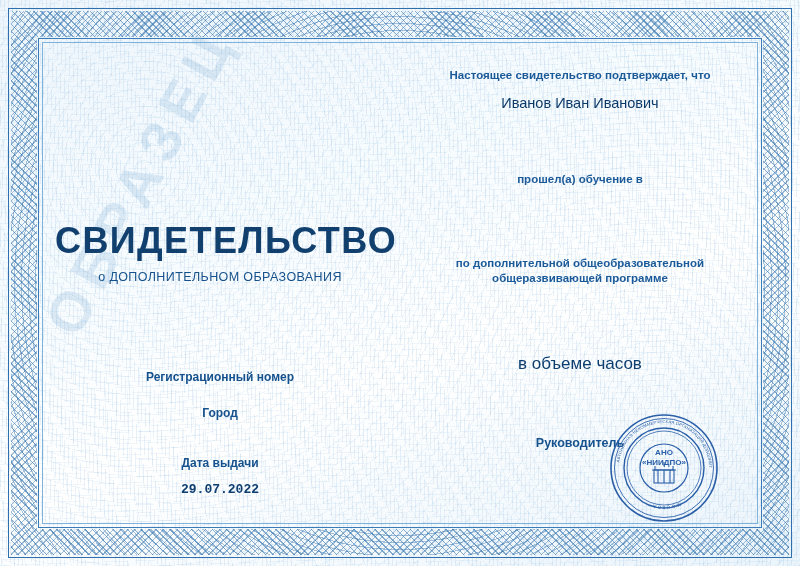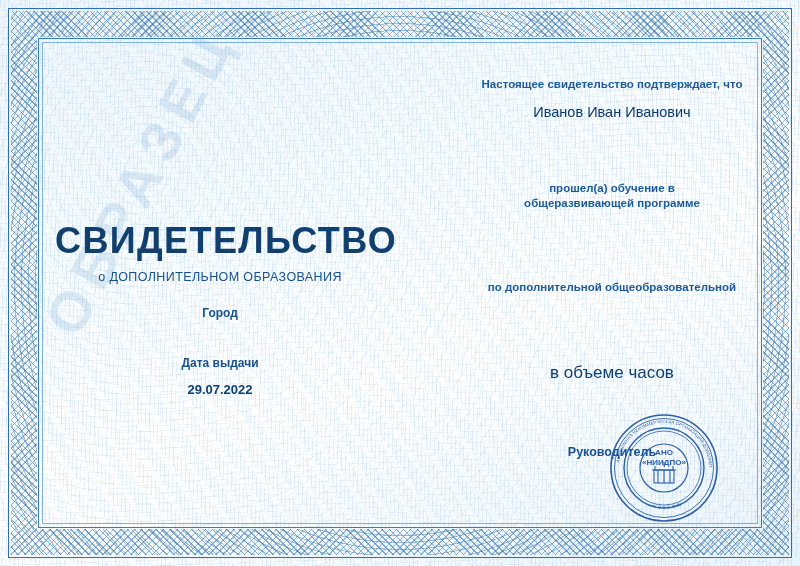--- a/index.html
+++ b/index.html
@@ -127,31 +127,31 @@
     color: #15518d;
   }
   .reg-number { margin-top: 86px; }
   .city { margin-top: 22px; }
   .issue-date { margin-top: 36px; }
   .issue-date-value {
     margin-top: 12px;
     font-size: 13px;
     font-weight: 700;
     color: #0e3f70;
+    font-family: Liberation Mono, monospace;
   }
 
   
   .right-col {
     position: absolute;
     left: 400px;
-    top: 78px;
+    top: 69px;
     width: 360px;
     text-align: center;
     color: #15518d;
-    margin-left: 32px;
   }
   .r-label {
     font-size: 11.5px;
     font-weight: 700;
     color: #1b5a99;
   }
   .r-value {
     font-size: 14.5px;
     font-weight: 400;
     color: #0c3a68;
@@ -201,34 +201,35 @@
   <div class="border-inner2"></div>
 
   <div class="watermark">ОБРАЗЕЦ</div>
 
   <div class="content">
 
     <div class="left-col">
       <div class="title-main">СВИДЕТЕЛЬСТВО</div>
       <div class="title-sub">о ДОПОЛНИТЕЛЬНОМ ОБРАЗОВАНИЯ</div>
 
+      <div class="field-label reg-number">Регистрационный номер</div>
       <div class="field-label city">Город</div>
 
       <div class="field-label issue-date">Дата выдачи</div>
       <div class="issue-date-value">29.07.2022</div>
     </div>
 
     <div class="right-col">
       <div class="r-label">Настоящее свидетельство подтверждает, что</div>
       <div class="r-value recipient-name">Иванов Иван Иванович</div>
 
       <div class="r-label studied-at-label">прошел(а) обучение в</div>
 
+      <div class="r-label program-label1">по дополнительной общеобразовательной</div>
       <div class="r-label program-label2">общеразвивающей программе</div>
-      <div class="r-label program-label1">по дополнительной общеобразовательной</div>
 
       <div class="hours">в объеме  часов</div>
 
       <div class="head-label">Руководитель</div>
     </div>
 
     <div class="stamp">
       <svg width="112" height="112" viewBox="0 0 112 112">
         <defs>
           <path id="arcTop" d="M 56,56 m -45,0 a 45,45 0 1,1 90,0" fill="none"></path>

